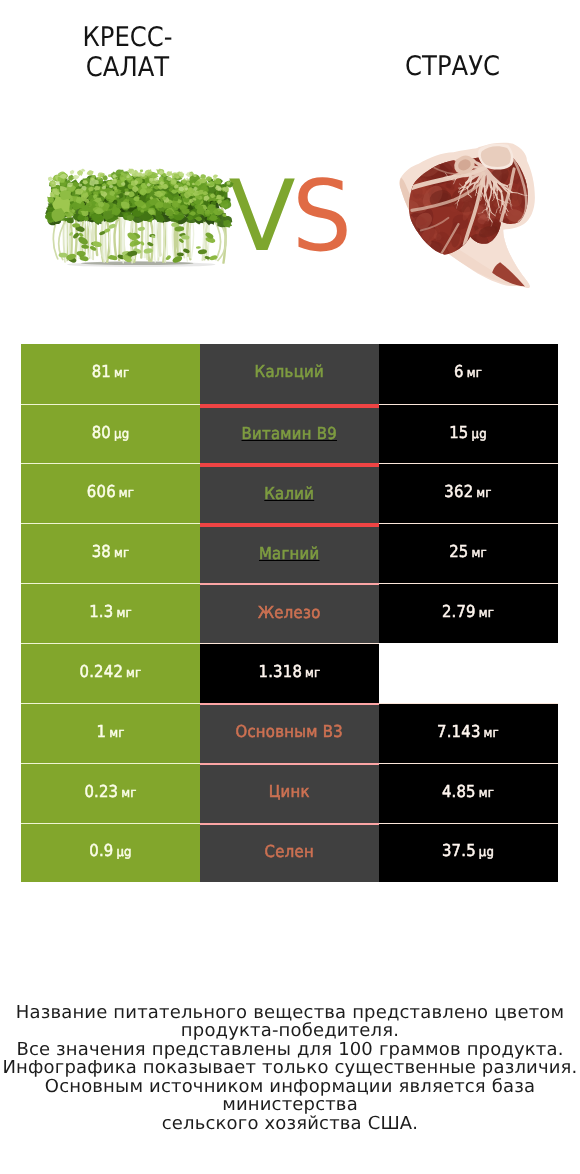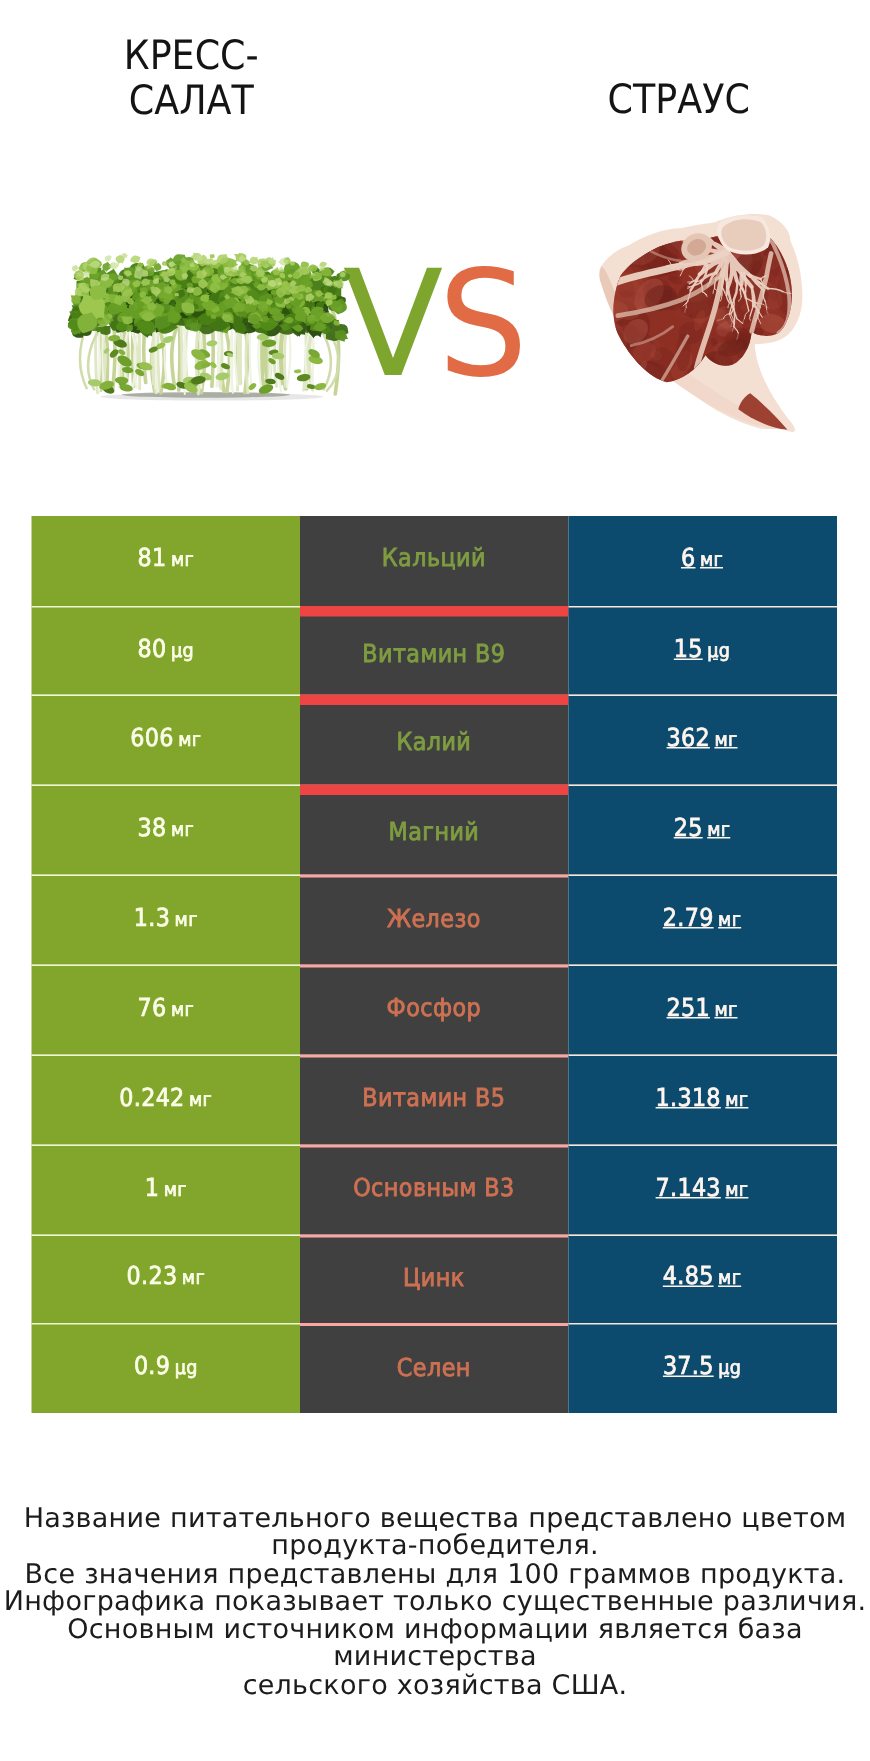--- a/index.html
+++ b/index.html
@@ -26,24 +26,24 @@
   #img-left{position:absolute;left:45px;top:161.4px;width:188.5px;height:108.6px;}
   .prod-svg{display:block;width:100%;height:100%;}
   #img-right{position:absolute;left:380.6px;top:131.4px;width:168.8px;height:179.9px;}
 
   
   .table{position:absolute;left:21px;top:343.8px;width:536.5px;}
   .row{display:flex;height:59.85px;}
   .cell{display:flex;align-items:center;justify-content:center;box-sizing:border-box;padding-bottom:4px;}
   .c-left{width:179px;background:#82a62c;color:#fbfde8;}
   .c-mid{width:178.5px;background:#404040;}
-  .c-right{width:179px;background:#0c4a6e;color:#fff6ef;text-decoration:underline;}
+  .c-right{width:179px;background:#000000;color:#fff6ef;}
   .row + .row .c-left{border-top:1.2px solid #eff5d2;}
   .row + .row .c-right{border-top:1.2px solid #fbe6da;}
-  .row + .row .c-mid.win-l{border-top:7px solid #ef4444;}
+  .row + .row .c-mid.win-l{border-top:4px solid #ef4444;text-decoration:underline;}
   .row + .row .c-mid.win-r{border-top:2px solid #fca5a5;}
   .val{font-family:"DejaVu Sans",sans-serif;font-stretch:condensed;font-size:16.5px;font-weight:400;
        letter-spacing:.2px;white-space:nowrap;-webkit-text-stroke:0.48px currentColor;}
   .val .u{font-size:13px;font-weight:400;margin-left:3px;}
   .lbl{font-family:"DejaVu Sans",sans-serif;font-stretch:condensed;font-size:16.5px;font-weight:400;
        letter-spacing:.3px;-webkit-text-stroke:0.55px currentColor;}
   .win-l .lbl{color:#7e9c40;}
   .win-r .lbl{color:#cd7152;}
 
   
@@ -1129,35 +1129,21 @@
         </div>
         <div class="cell c-mid win-r">
           <span class="lbl">Железо</span>
         </div>
         <div class="cell c-right">
           <span class="val">2.79<span class="u">мг</span></span>
         </div>
       </div>
       <div class="row">
         <div class="cell c-left">
-          <span class="val">76<span class="u">мг</span></span>
-        </div>
-        <div class="cell c-mid win-r">
-          <span class="lbl">Фосфор</span>
-        </div>
-        <div class="cell c-right">
-          <span class="val">251<span class="u">мг</span></span>
-        </div>
-      </div>
-      <div class="row">
-        <div class="cell c-left">
           <span class="val">0.242<span class="u">мг</span></span>
-        </div>
-        <div class="cell c-mid win-r">
-          <span class="lbl">Витамин B5</span>
         </div>
         <div class="cell c-right">
           <span class="val">1.318<span class="u">мг</span></span>
         </div>
       </div>
       <div class="row">
         <div class="cell c-left">
           <span class="val">1<span class="u">мг</span></span>
         </div>
         <div class="cell c-mid win-r">

